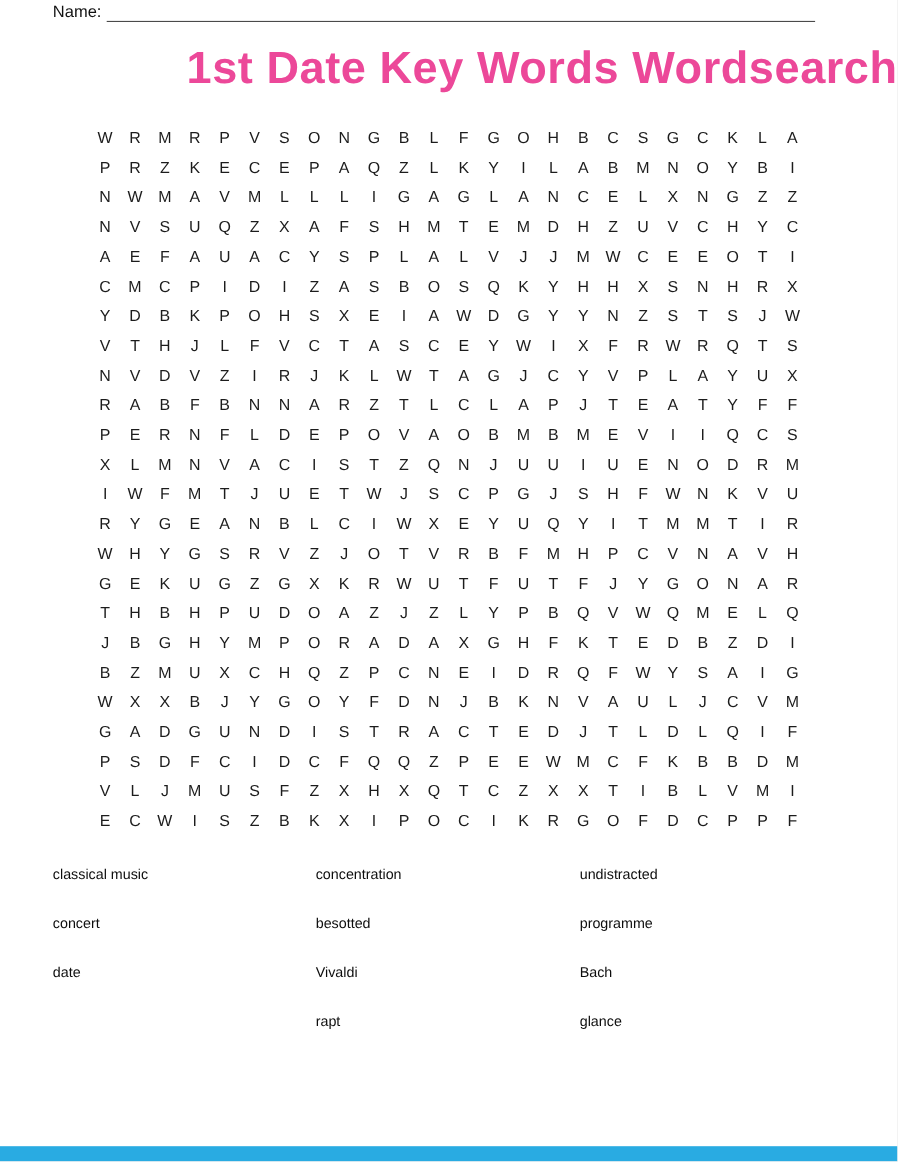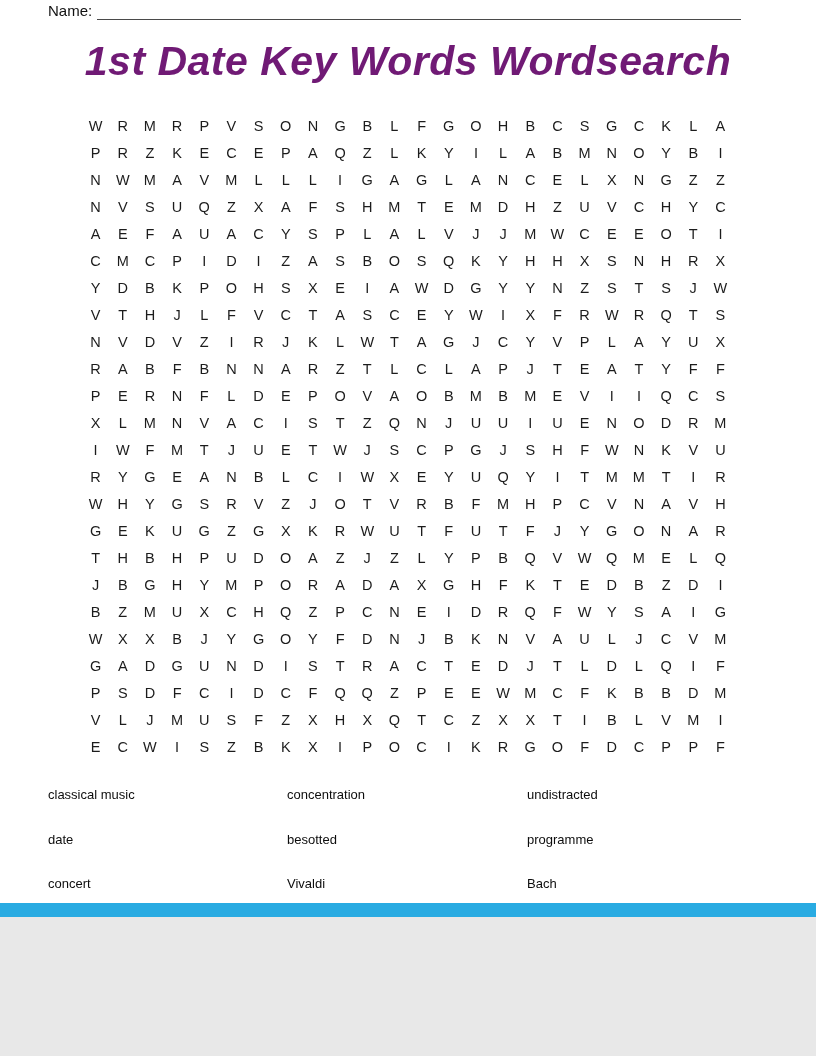--- a/index.html
+++ b/index.html
@@ -1,19 +1,19 @@
 <!DOCTYPE html>
 <html><head>
 <meta charset="utf-8">
 <style>
   html, body { margin: 0; padding: 0; background: #e8e8e8; }
   .page {
     position: relative;
     width: 816px;
-    height: 917px;
+    height: 1056px;
     background: #ffffff;
     font-family: "Liberation Sans", sans-serif;
     color: #121212;
     overflow: hidden;
     margin: 0 auto;
   }
   .name-row {
     position: absolute;
     left: 48px;
     top: 1px;
@@ -32,26 +32,25 @@
     flex: 1;
     height: 17px;
     border-bottom: 1.5px solid #4a4a4a;
   }
   .title {
     position: absolute;
     left: 0;
     top: 38px;
     width: 100%;
     margin: 0;
-    text-align: center;
+    text-align: right;
     font-size: 41px;
     font-weight: 700;
     letter-spacing: 0.5px;
-    color: #701a75;
-    font-style: italic;
+    color: #ec4899;
   }
   .grid {
     position: absolute;
     left: 82px;
     top: 112px;
     width: 652px;
     height: 649px;
     display: grid;
     grid-template-columns: repeat(24, 1fr);
     grid-template-rows: repeat(24, 1fr);
@@ -678,22 +677,22 @@
       <span class="cell">D</span>
       <span class="cell">C</span>
       <span class="cell">P</span>
       <span class="cell">P</span>
       <span class="cell">F</span>
     </div>
 
   <div class="words" id="word-list">
       <div class="word-col">
         <div class="word">classical music</div>
+        <div class="word">concert</div>
         <div class="word">date</div>
-        <div class="word">concert</div>
       </div>
       <div class="word-col">
         <div class="word">concentration</div>
         <div class="word">besotted</div>
         <div class="word">Vivaldi</div>
         <div class="word">rapt</div>
       </div>
       <div class="word-col">
         <div class="word">undistracted</div>
         <div class="word">programme</div>

